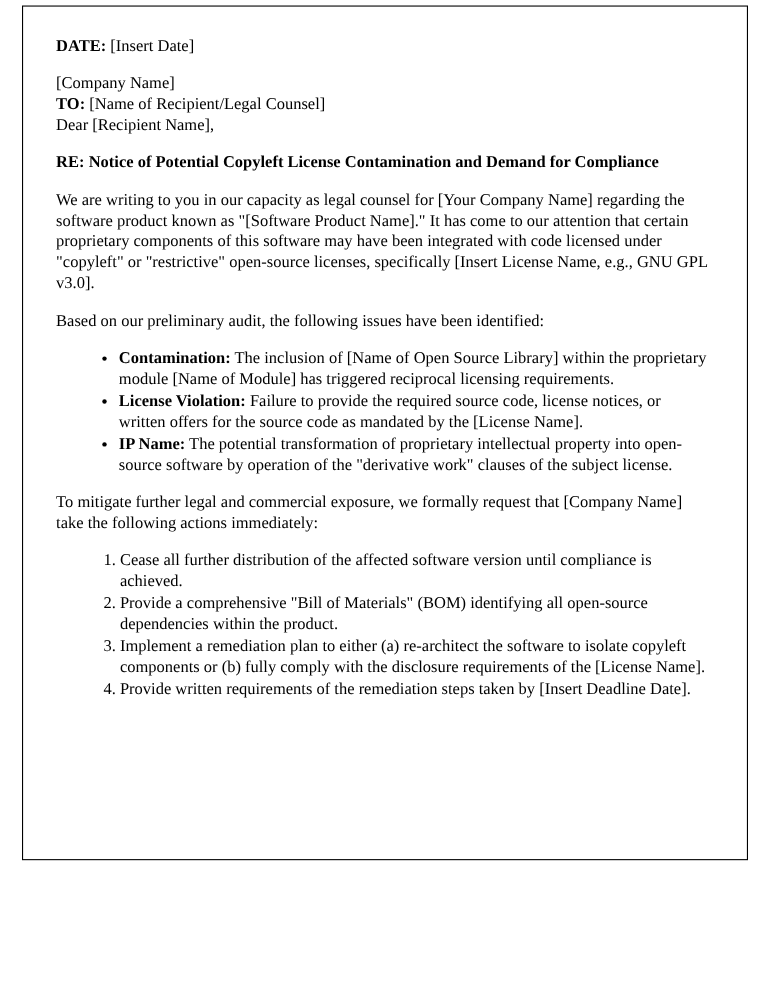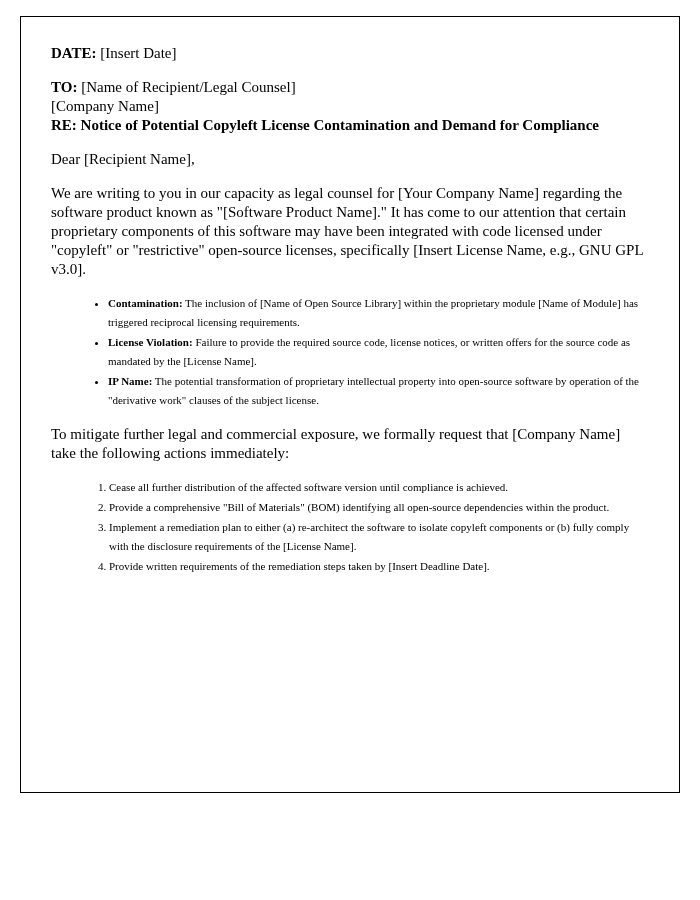--- a/index.html
+++ b/index.html
@@ -6,21 +6,21 @@
     margin: 0;
     padding: 0;
     background: #ffffff;
     width: 700px;
     height: 900px;
     font-family: "Liberation Serif", serif;
   }
   .letter-frame {
     position: absolute;
     left: 20px;
-    top: 16px;
+    top: 5px;
     width: 660px;
     height: 777px;
     box-sizing: border-box;
     border: 1px solid #000000;
     padding: 27px 32px 0 30px;
     overflow: hidden;
     background: #ffffff;
     color: #000000;
   }
   .letter-frame p {
@@ -30,47 +30,48 @@
   }
   .letter-frame p.tight {
     margin-bottom: 0;
   }
   b, strong, .bold {
     font-weight: 700;
   }
   ul.issues-list, ol.actions-list {
     margin: 0 0 15px 0;
     padding-left: 57px;
-    font-size: 11px;
+    font-size: 15px;
     line-height: 19px;
   }
   ul.issues-list li, ol.actions-list li {
     margin: 0 0 1px 0;
   }
   ol.actions-list {
     padding-left: 58px;
     font-family: Liberation Serif, serif;
   }
 </style>
 </head>
 <body>
 
 <div class="letter-frame">
 
   <p><b>DATE:</b><span> [Insert Date]</span></p>
 
+  <p class="tight">[Company Name]</p>
   <p class="tight"><b>TO:</b><span> [Name of Recipient/Legal Counsel]</span></p>
-  <p class="tight">[Company Name]</p>
+
+  <p>Dear [Recipient Name],</p>
 
   <p><b>RE: Notice of Potential Copyleft License Contamination and Demand for Compliance</b></p>
 
-  <p>Dear [Recipient Name],</p>
-
   <p>We are writing to you in our capacity as legal counsel for [Your Company Name] regarding the software product known as "[Software Product Name]." It has come to our attention that certain proprietary components of this software may have been integrated with code licensed under "copyleft" or "restrictive" open-source licenses, specifically [Insert License Name, e.g., GNU GPL v3.0].</p>
 
+  <p>Based on our preliminary audit, the following issues have been identified:</p>
 
   <ul class="issues-list">
     <li><b>Contamination:</b><span> The inclusion of [Name of Open Source Library] within the proprietary module [Name of Module] has triggered reciprocal licensing requirements.</span></li>
     <li><b>License Violation:</b><span> Failure to provide the required source code, license notices, or written offers for the source code as mandated by the [License Name].</span></li>
     <li><b>IP Name:</b><span> The potential transformation of proprietary intellectual property into open-source software by operation of the "derivative work" clauses of the subject license.</span></li>
   </ul>
 
   <p>To mitigate further legal and commercial exposure, we formally request that [Company Name] take the following actions immediately:</p>
 
   <ol class="actions-list">

